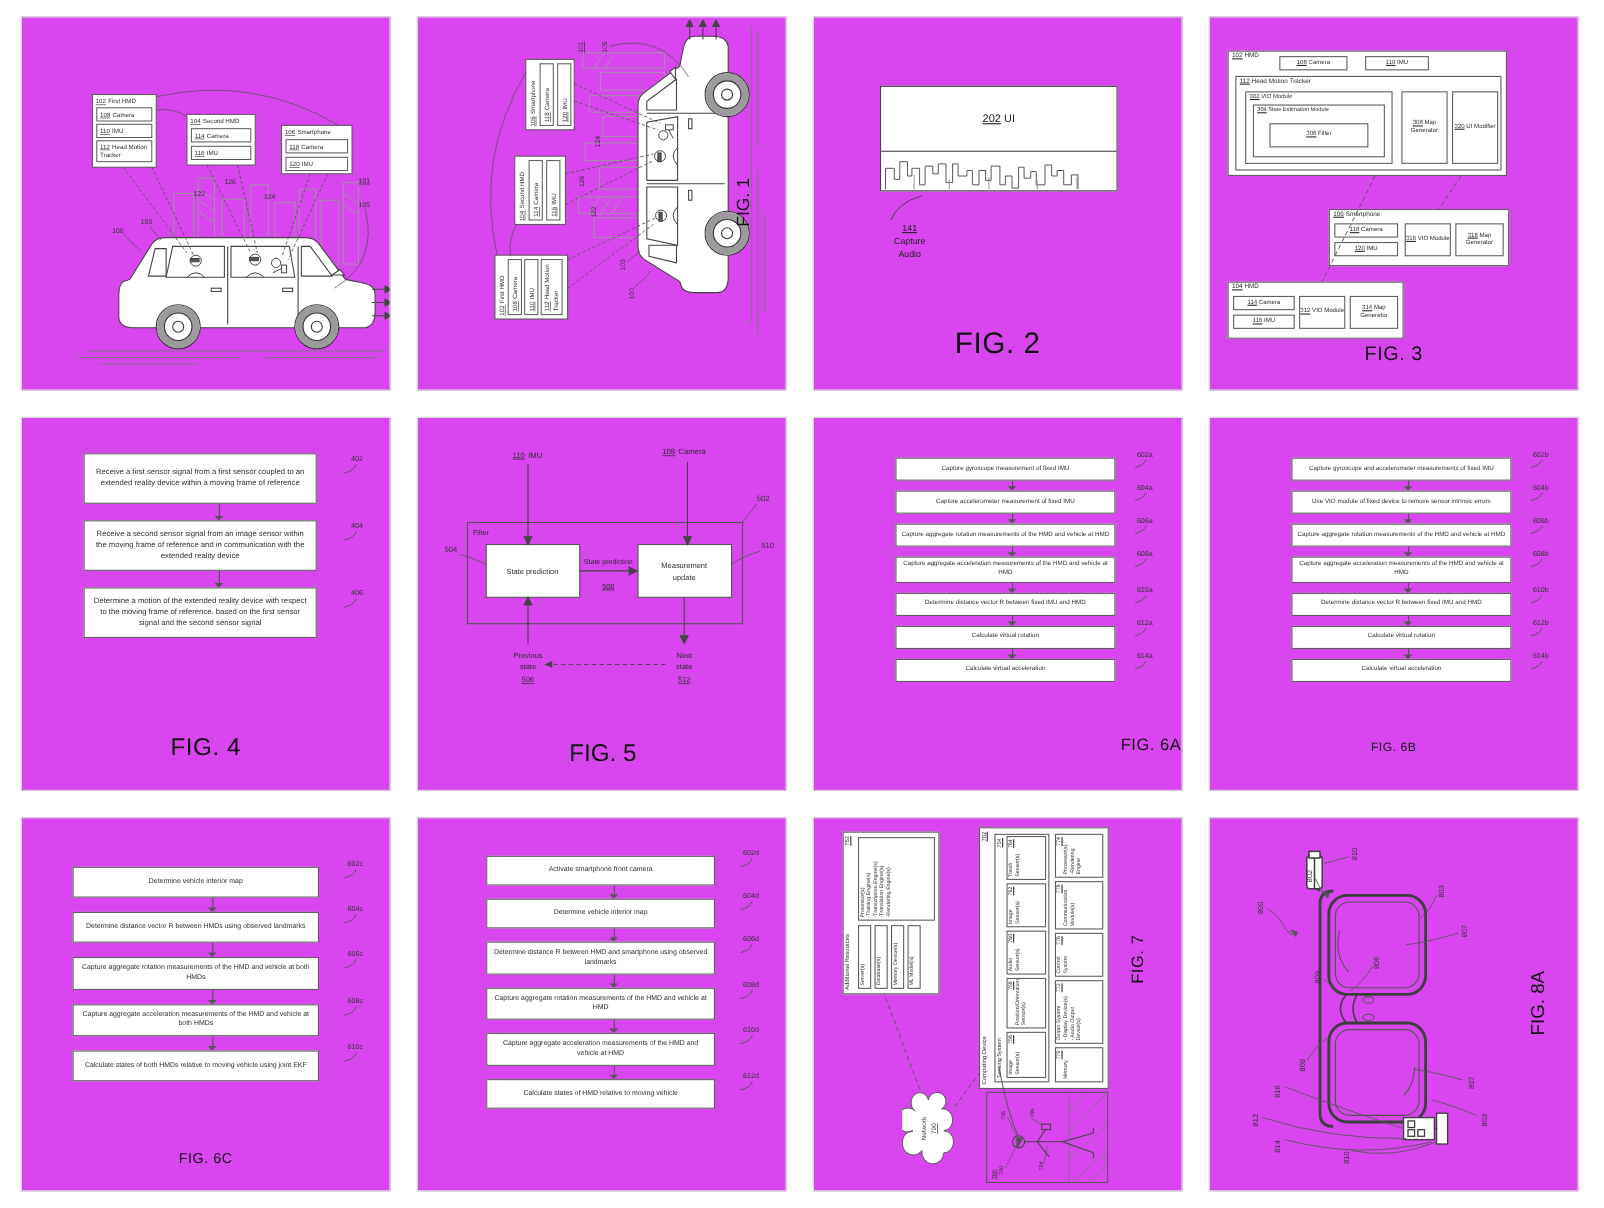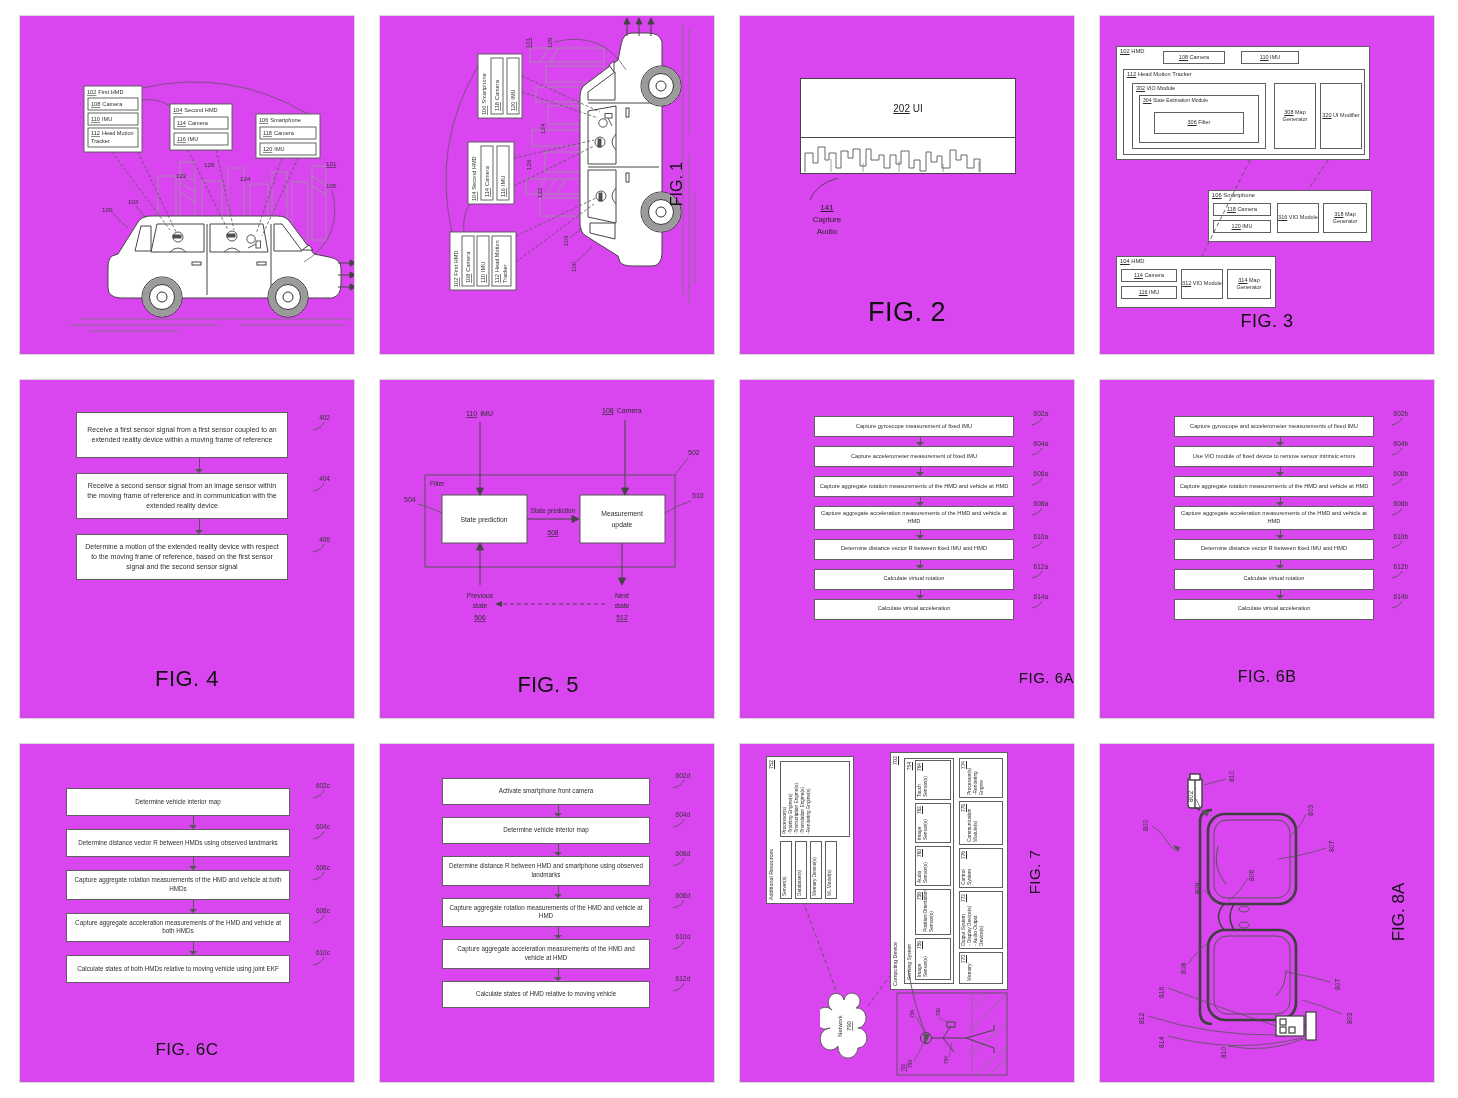--- a/index.html
+++ b/index.html
@@ -639,21 +639,21 @@
             <div class="sbox">Calculate virtual acceleration</div>
             <div class="sco">
               <span class="conum">614b</span>
               <svg class="hook" width="12" height="9" viewBox="0 0 12 9">
                 <path d="M11,1 Q9,6 1,8" fill="none" stroke="#555" stroke-width="0.9"></path>
               </svg>
             </div>
           </div>
         </div>
       </div>
-    <div class="cap" style="bottom:32px;font-size:16px;margin-top:20px;">FIG. 6B</div>
+    <div class="cap" style="bottom:32px;font-size:11px;margin-top:20px;">FIG. 6B</div>
   </div>
 
   <div class="panel">
     <div class="flow fl6c">
 
         <div class="step">
 
           <div class="srow">
             <div class="sbox">Determine vehicle interior map</div>
             <div class="sco">
@@ -710,21 +710,21 @@
             <div class="sbox">Calculate states of both HMDs relative to moving vehicle using joint EKF</div>
             <div class="sco">
               <span class="conum">610c</span>
               <svg class="hook" width="13" height="10" viewBox="0 0 13 10">
                 <path d="M12,1 Q10,7 1,9" fill="none" stroke="#555" stroke-width="0.9"></path>
               </svg>
             </div>
           </div>
         </div>
       </div>
-    <div class="cap" style="bottom:22px;font-size:17px;">FIG. 6C</div>
+    <div class="cap" style="bottom:22px;font-size:13px;">FIG. 6C</div>
   </div>
 
   <div class="panel">
     <div class="flow fl6d">
 
         <div class="step">
 
           <div class="srow">
             <div class="sbox">Activate smartphone front camera</div>
             <div class="sco">

